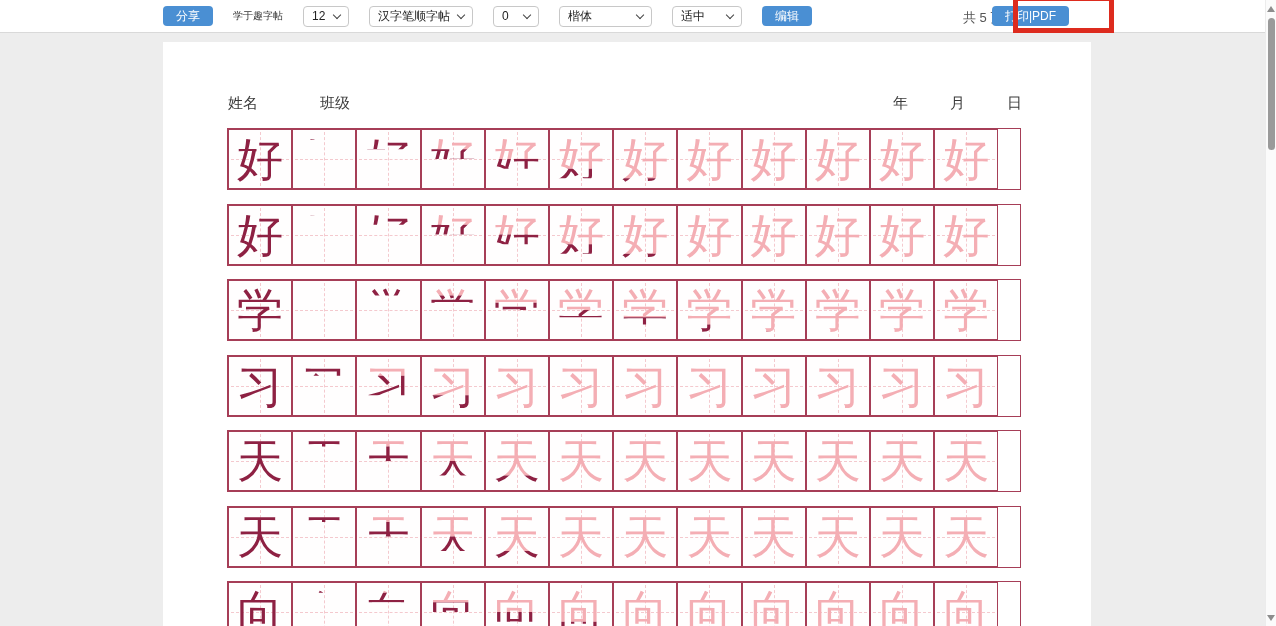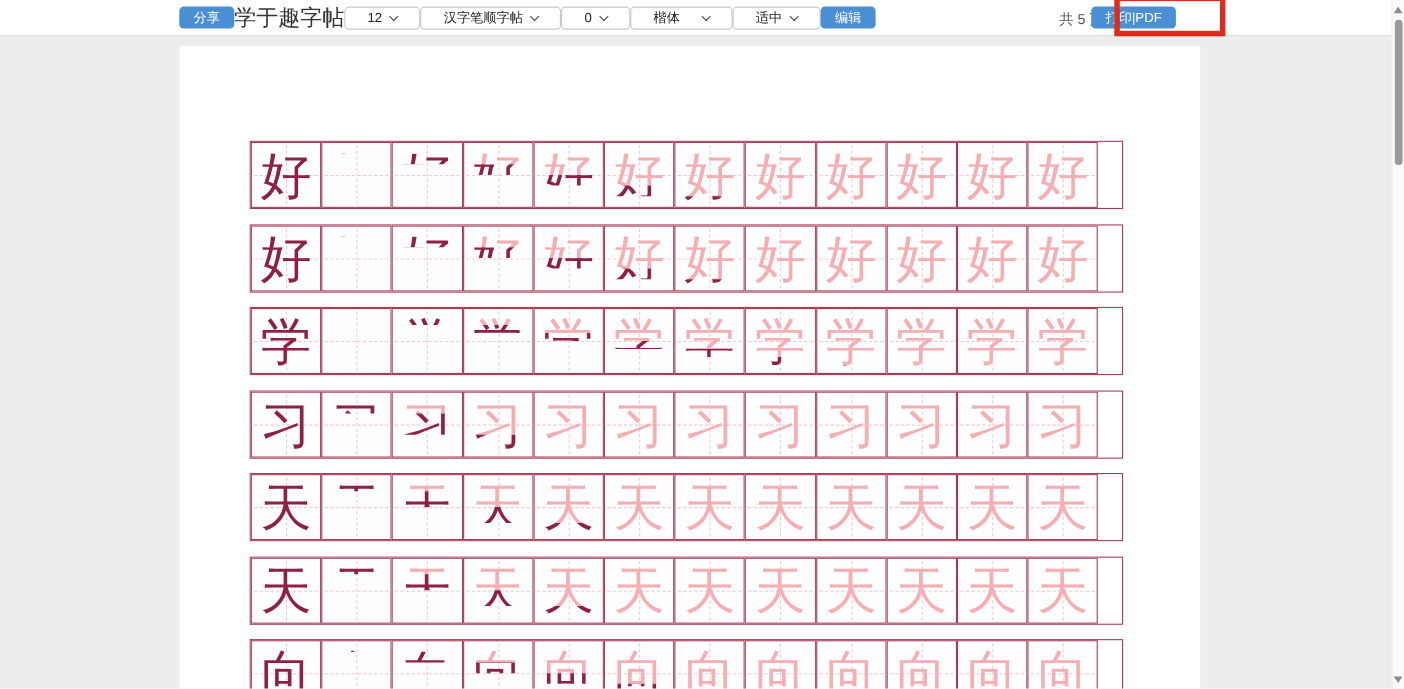--- a/index.html
+++ b/index.html
@@ -7,34 +7,34 @@
   body {
     width:1276px; height:626px; overflow:hidden; position:relative;
     background:#ededed;
     font-family:"Liberation Sans", sans-serif;
   }
 
   
   .toolbar {
     position:absolute; left:0; top:0; width:1276px; height:33px;
     background:#ffffff; border-bottom:1px solid #d9d9d9;
-    display:flex; align-items:center; gap:0;
+    display:flex; align-items:center; gap:20px;
     padding-left:163px;
   }
   .btn {
     display:inline-flex; align-items:center; justify-content:center;
     background:var(--accent); color:#fff; font-size:12px;
     border:none; border-radius:4px; height:20px; padding:0 13px;
     cursor:pointer; white-space:nowrap;
   }
-  .site-title { font-size:20px; color:#333; white-space:nowrap;font-family:Liberation Mono, monospace; }
+  .site-title { font-size:10px; color:#333; white-space:nowrap;font-family:Liberation Mono, monospace; }
   .sel {
     display:inline-flex; align-items:center; justify-content:space-between;
     border:1px solid #c8c8c8; border-radius:4px; background:#fff;
-    height:21px; padding:0 20px; font-size:12px; color:#222; cursor:pointer;
+    height:21px; padding:0 8px; font-size:12px; color:#222; cursor:pointer;
     white-space:nowrap;
   }
   .chev {
     width:6px; height:6px; margin-left:8px; margin-top:-3px;
     border-right:1.6px solid #444; border-bottom:1.6px solid #444;
     transform:rotate(45deg); flex:0 0 auto;
   }
   .page-count { position:absolute; left:963px; top:9px; font-size:13px; color:#555; }
   .print-btn { position:absolute; left:992px; top:6px; }
   .annotation {
@@ -133,20 +133,31 @@
   <button class="btn">编辑</button>
 
   <span class="page-count">共 5 页</span>
 
   <button class="btn print-btn">打印|PDF</button>
 
   <div class="annotation"></div>
 </div>
 
 <div class="page">
+  <div class="sheet-header">
+    <span class="lbl">姓名</span>
+    <span class="gap-name-class"></span>
+    <span class="lbl">班级</span>
+    <span class="spacer"></span>
+    <span class="lbl">年</span>
+    <span class="gap-date"></span>
+    <span class="lbl">月</span>
+    <span class="gap-date"></span>
+    <span class="lbl">日</span>
+  </div>
 
   <div class="grid">
       <div class="grid-row">
         <div class="cell">
           <span class="vguide"></span>
           <span class="hguide"></span>
           <span class="glyph dark">好</span>
         </div>
         <div class="cell">
           <span class="vguide"></span>

